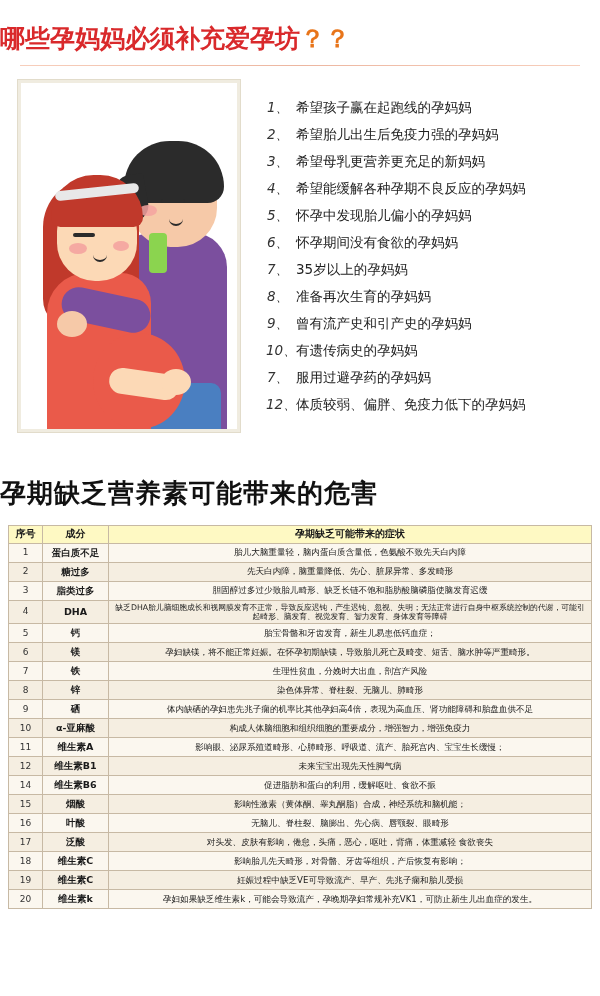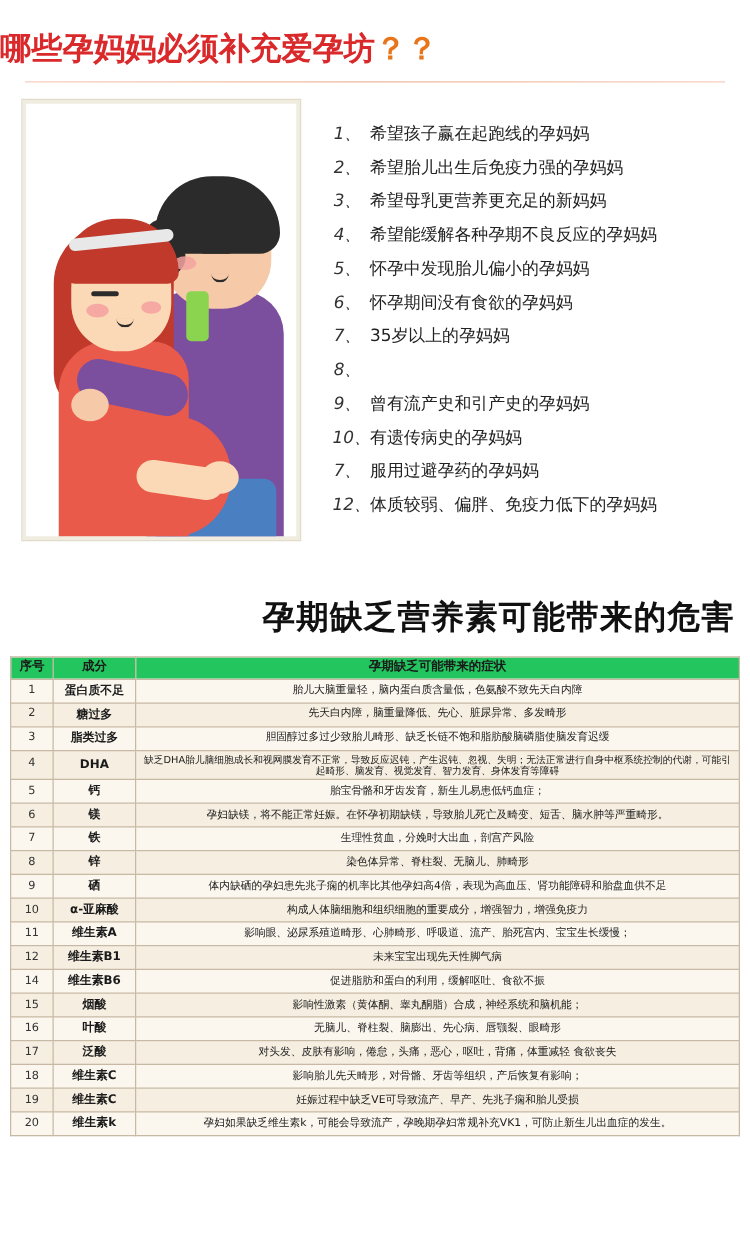--- a/index.html
+++ b/index.html
@@ -182,25 +182,25 @@
     width: 30px;
     text-align: right;
     padding-right: 7px;
     font-style: italic;
     color: #333;
     flex: none;
   }
 
   
   .sec2-title {
-    text-align: right;
+    text-align: left;
     font-size: 26px;
     font-weight: bold;
     color: #111111;
-    padding: 18px 12px 14px 0;
+    padding: 18px 0 14px 0;
     letter-spacing: 1px;
   }
 
   
   .tbl-wrap {
     padding: 0 8px 10px 8px;
   }
   table.harm {
     width: 584px;
     border-collapse: collapse;
@@ -209,21 +209,21 @@
     color: #1a1a1a;
   }
   table.harm th, table.harm td {
     border: 1px solid #c7b9a4;
     padding: 2px 3px;
     text-align: center;
     vertical-align: middle;
     line-height: 1.25;
   }
   table.harm thead th {
-    background: #22c55e;
+    background: #fef9c3;
     font-weight: bold;
     font-size: 10px;
     height: 14px;
   }
   table.harm tbody td {
     background: #fbf7ef;
     height: 19px;
   }
   table.harm tbody tr:nth-child(even) td {
     background: #f5eee1;
@@ -299,20 +299,21 @@
       <li>
           <span class="num">6、</span>
           <span>怀孕期间没有食欲的孕妈妈</span>
         </li>
       <li>
           <span class="num">7、</span>
           <span>35岁以上的孕妈妈</span>
         </li>
       <li>
           <span class="num">8、</span>
+          <span>准备再次生育的孕妈妈</span>
         </li>
       <li>
           <span class="num">9、</span>
           <span>曾有流产史和引产史的孕妈妈</span>
         </li>
       <li>
           <span class="num">10、</span>
           <span>有遗传病史的孕妈妈</span>
         </li>
       <li>

